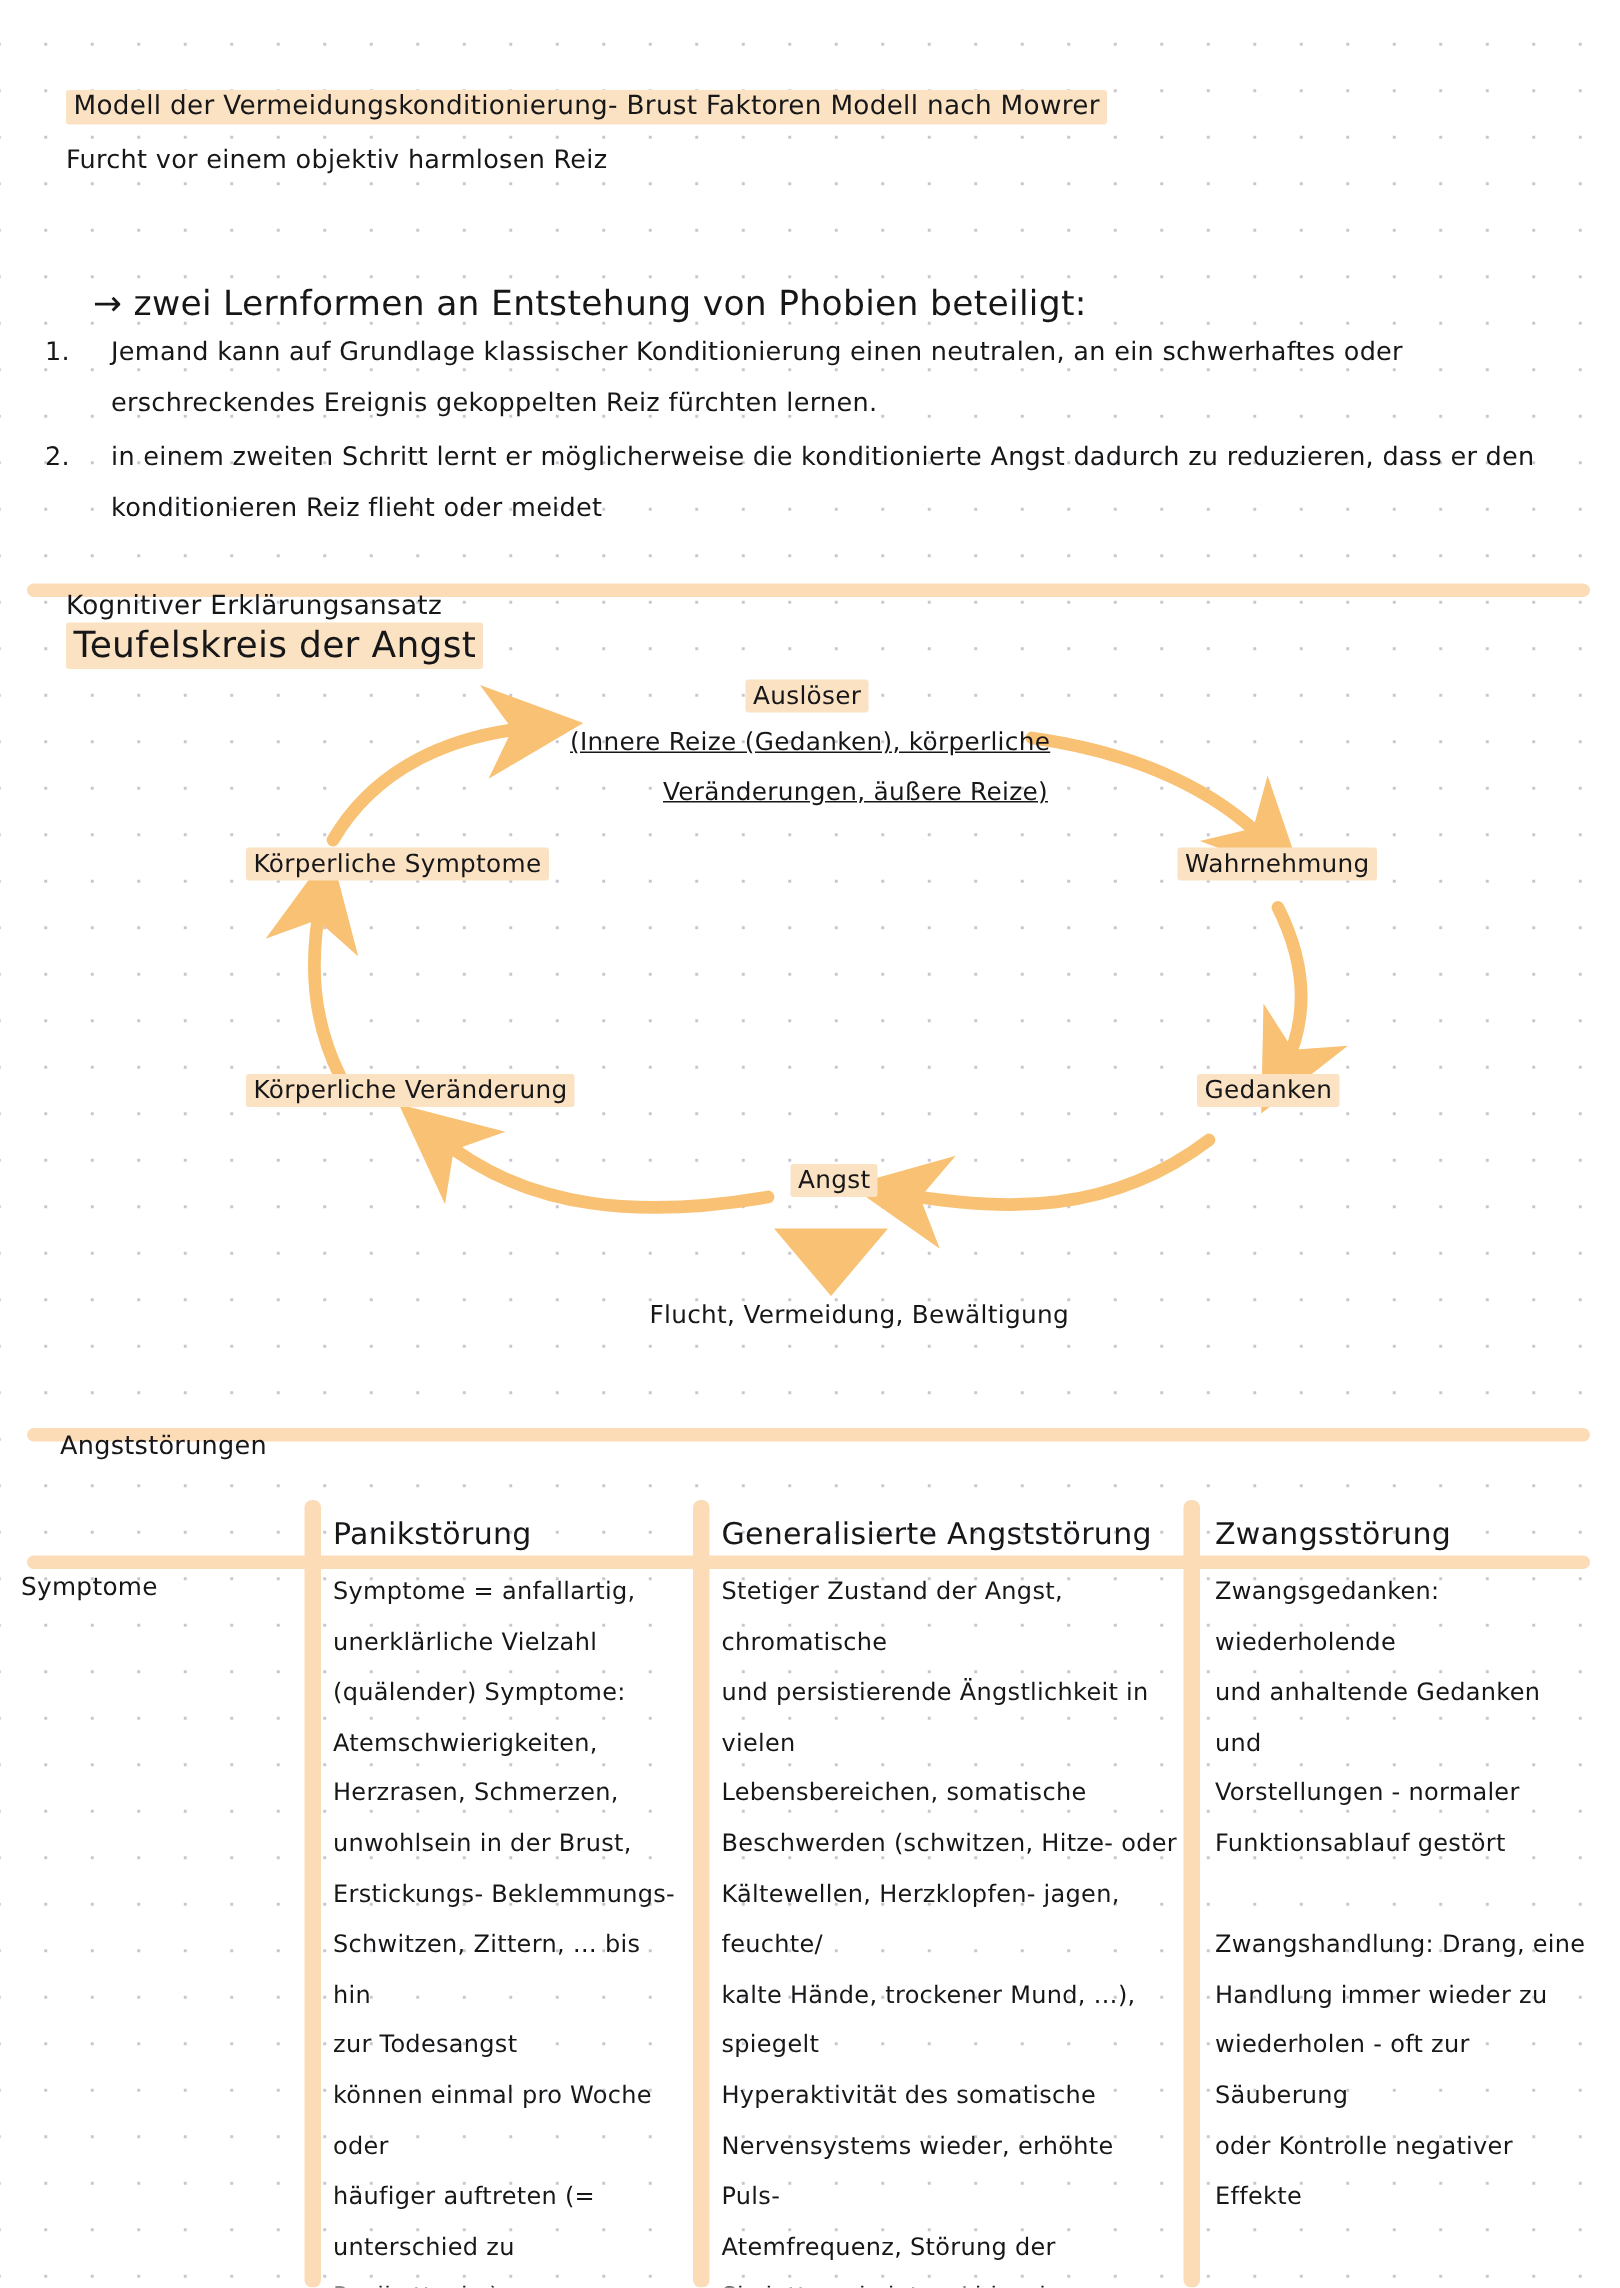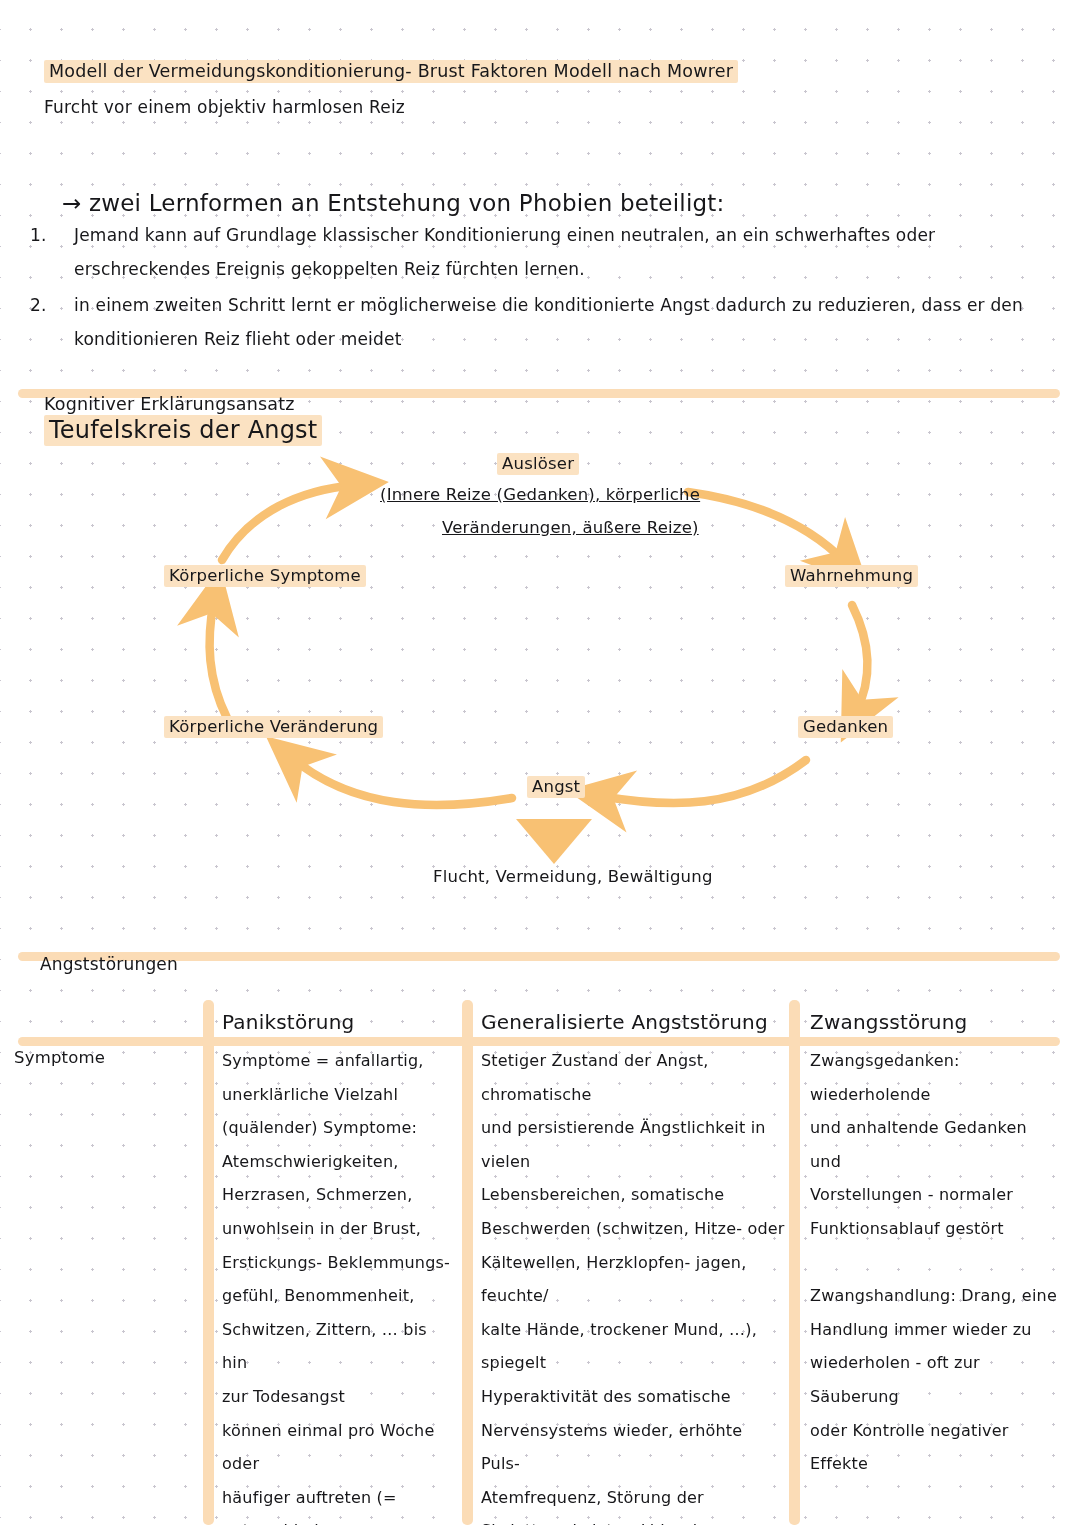--- a/index.html
+++ b/index.html
@@ -157,21 +157,20 @@
     <div class="hw rowlabel">Symptome</div>
 
     <div class="hw cell" style="left:222px;width:230px;">
       <p>Symptome = anfallartig,</p>
       <p>unerklärliche Vielzahl</p>
       <p>(quälender) Symptome:</p>
       <p>Atemschwierigkeiten,</p>
       <p>Herzrasen, Schmerzen,</p>
       <p>unwohlsein in der Brust,</p>
       <p>Erstickungs- Beklemmungs-</p>
-      <p>gefühl, Benommenheit,</p>
       <p>Schwitzen, Zittern, … bis hin</p>
       <p>zur Todesangst</p>
       <p>können einmal pro Woche oder</p>
       <p>häufiger auftreten (=</p>
       <p>unterschied zu Panikattacke)</p>
 
     </div>
 
     <div class="hw cell" style="left:481px;width:305px;">
       <p>Stetiger Zustand der Angst, chromatische</p>

